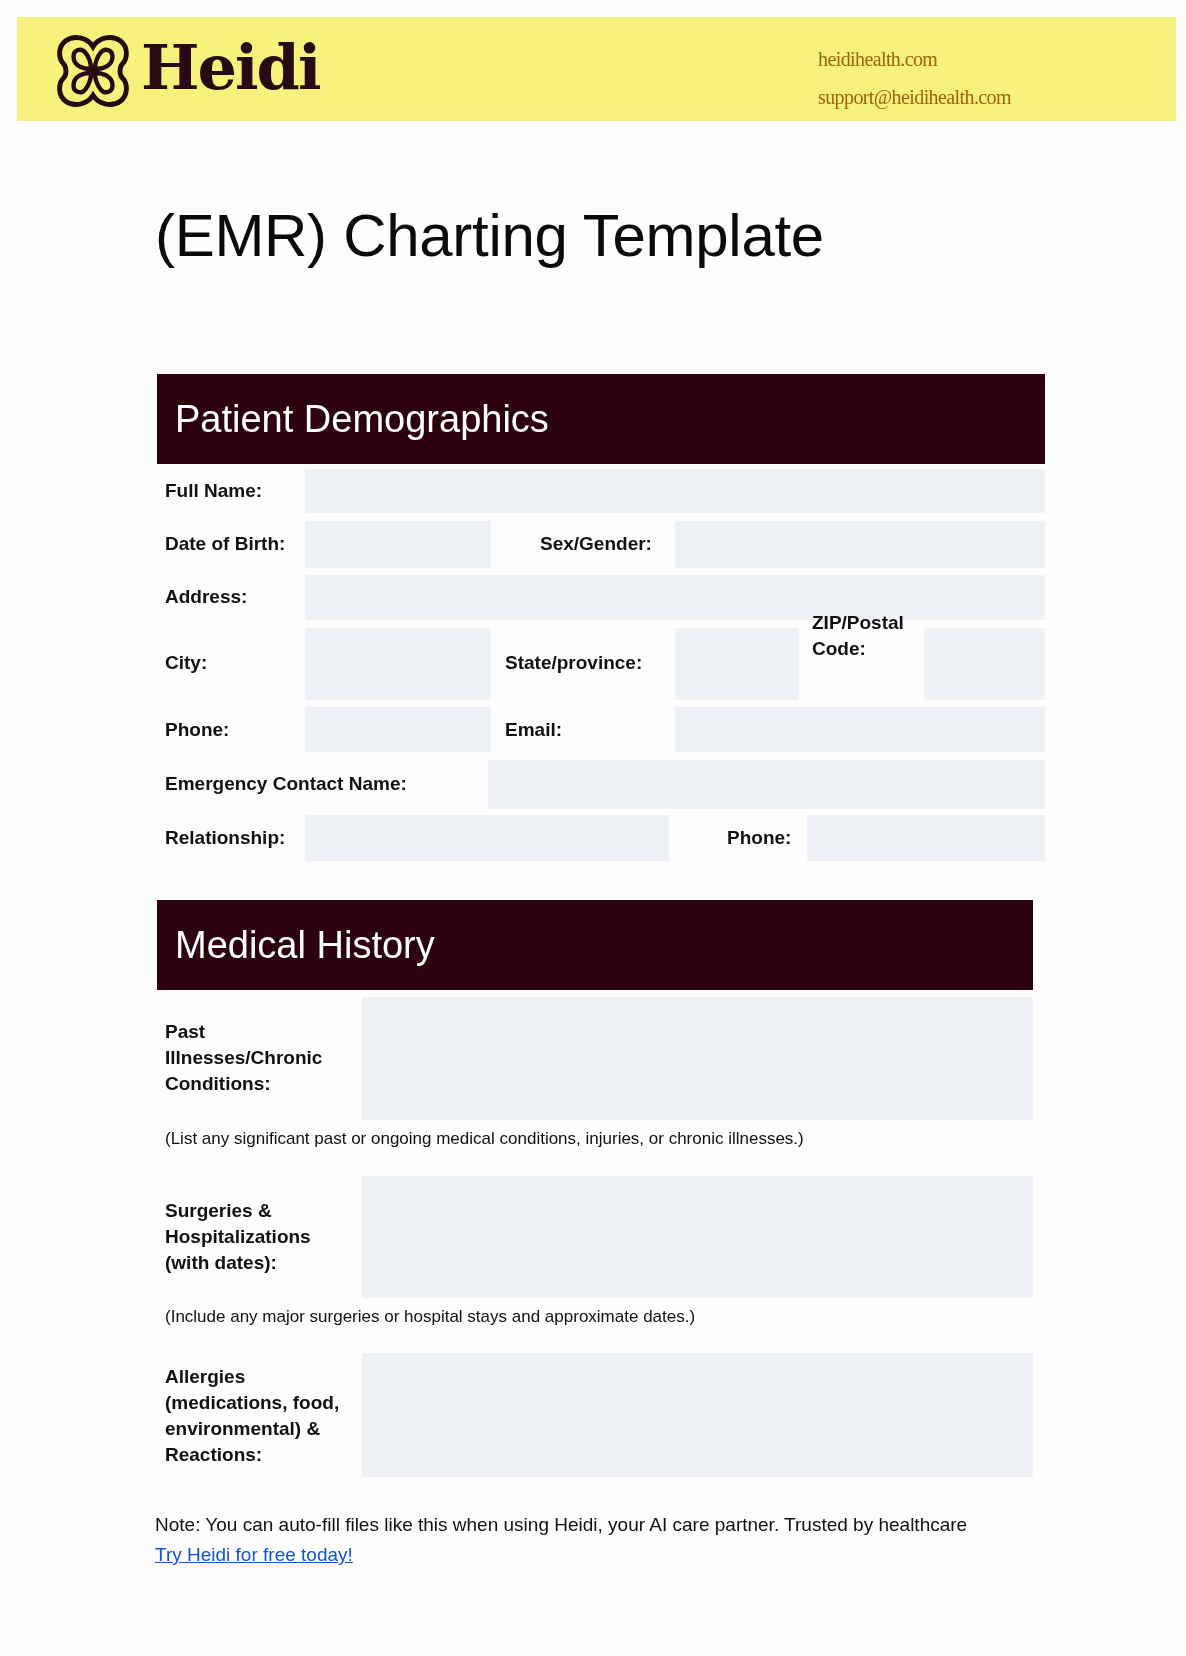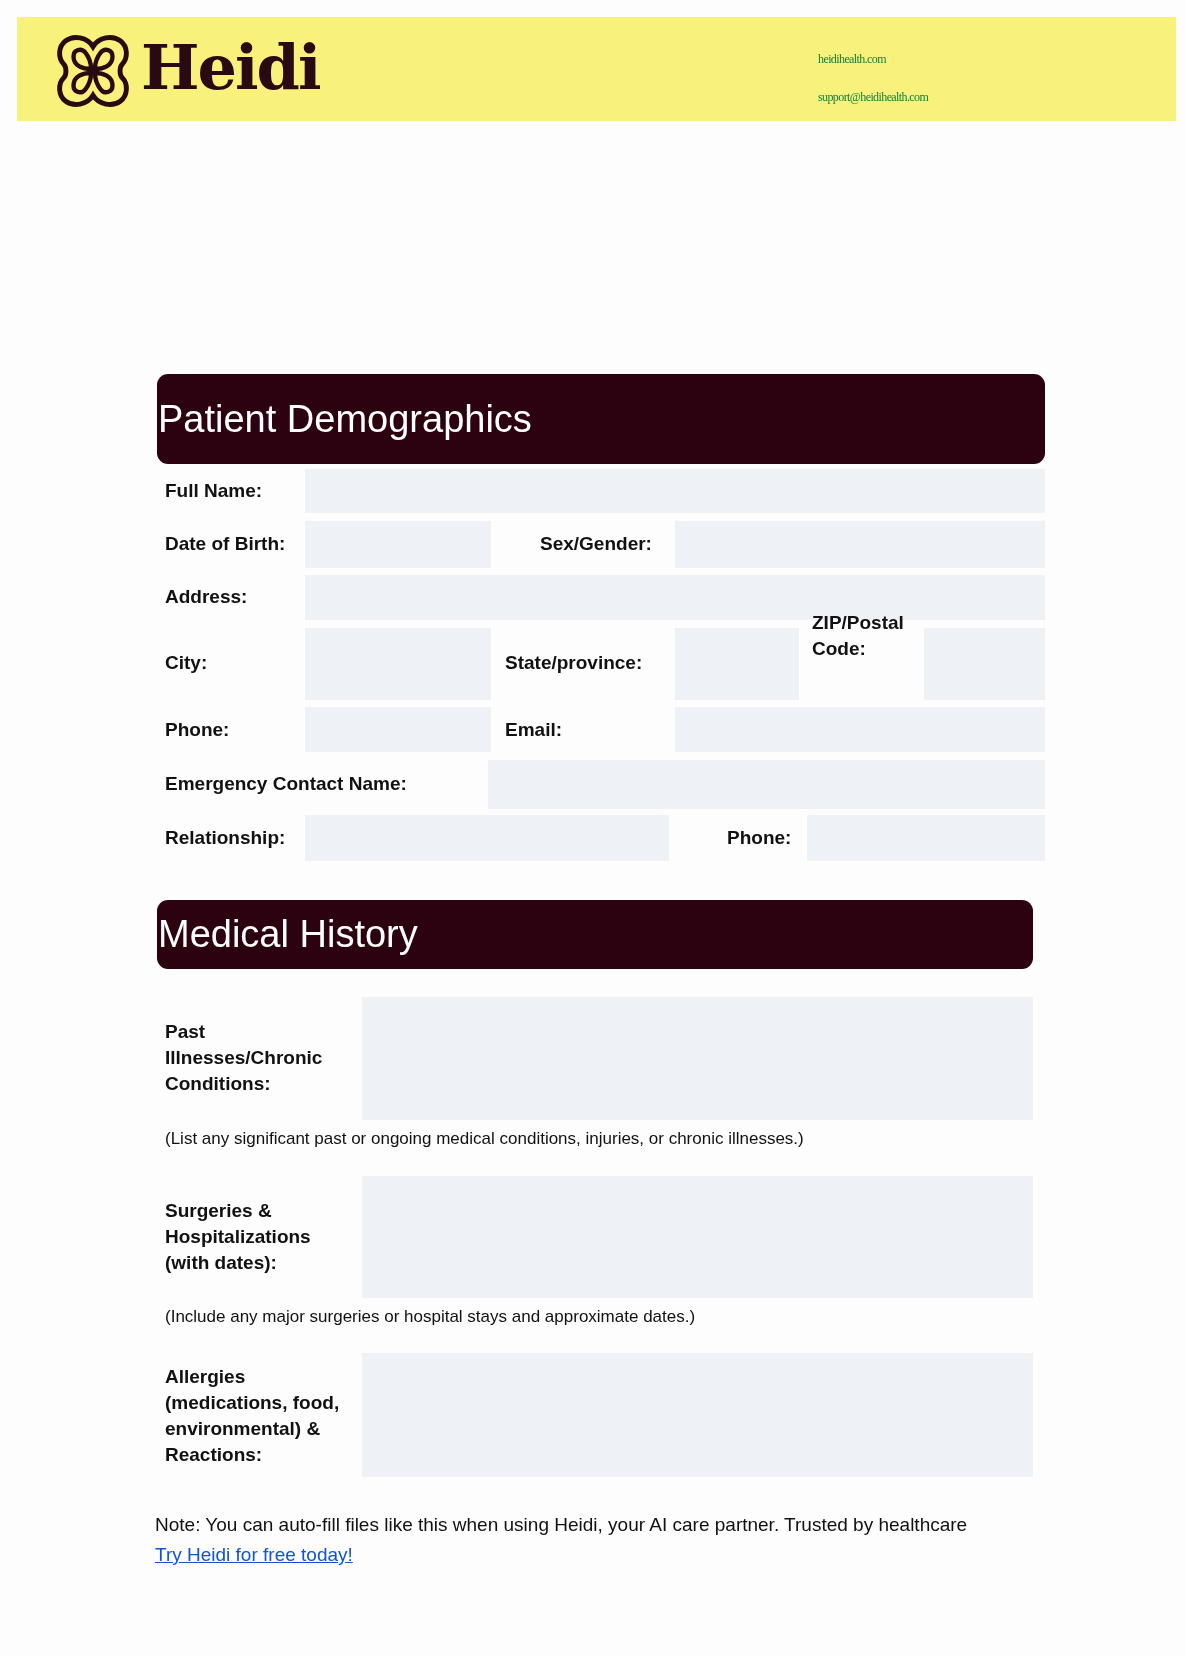--- a/index.html
+++ b/index.html
@@ -3,29 +3,29 @@
   <meta charset="utf-8">
   <style>
     * { box-sizing: border-box; margin: 0; padding: 0; }
     html, body { width: 1186px; height: 1656px; background: #fdfdfd; overflow: hidden; }
     body { position: relative; font-family: "Liberation Sans", "DejaVu Sans", sans-serif; color: #111; }
     .abs { position: absolute; }
 
     .header-band { left: 17px; top: 17px; width: 1159px; height: 104px; background: #f8f27d; }
     .logo-icon { left: 54px; top: 33px; width: 78px; height: 76px; }
     .logo-text { left: 141px; top: 28px; font-family: "DejaVu Serif", "Liberation Serif", serif; font-size: 62px; line-height: 80px; color: #2a0a12; letter-spacing: -2px; font-weight: bold; }
-    .contact { left: 818px; font-family: "Liberation Serif", "DejaVu Serif", serif; font-size: 12px; color: #15803d; letter-spacing: -0.6px; line-height: 26px; }
+    .contact { left: 818px; font-family: "Liberation Serif", "DejaVu Serif", serif; font-size: 20px; color: #a16207; letter-spacing: -0.6px; line-height: 26px; }
     .contact.web { top: 46px; }
     .contact.mail { top: 84px; }
 
     .page-title { left: 155px; top: 195px; width: 900px; font-size: 60px; line-height: 82px; color: #0a0a0a; font-weight: normal; letter-spacing: -0.3px; }
 
-    .section-head { left: 157px; background: #2c0210; color: #fff; font-size: 38px; padding-left: 1px; display: flex; align-items: center; border-radius: 11px; }
+    .section-head { left: 157px; background: #2c0210; color: #fff; font-size: 38px; padding-left: 18px; display: flex; align-items: center; }
     .sh-demo { top: 374px; width: 888px; height: 90px; }
-    .sh-med { top: 900px; width: 876px; height: 69px; }
+    .sh-med { top: 900px; width: 876px; height: 90px; }
 
     .label { font-size: 19px; font-weight: bold; color: #111; line-height: 26px; }
     .field { background: #eef2f7; }
 
     .hint { font-size: 17px; color: #111; }
     .note { left: 155px; top: 1510px; width: 900px; font-size: 19px; line-height: 30px; color: #111; }
     .note a { color: #1155cc; text-decoration: underline; }
   </style>
 </head>
 <body>
@@ -36,20 +36,21 @@
   <path d="M38 37 C30 37 20 34 20 24 C20 17 28 15 32 20 C36 25 38 31 38 37 Z" fill="none" stroke="#2a0a12" stroke-width="4.5"></path>
   <path d="M42 37 C50 37 60 34 60 24 C60 17 52 15 48 20 C44 25 42 31 42 37 Z" fill="none" stroke="#2a0a12" stroke-width="4.5"></path>
   <path d="M38 41 C30 41 20 44 20 54 C20 61 28 63 32 58 C36 53 38 47 38 41 Z" fill="none" stroke="#2a0a12" stroke-width="4.5"></path>
   <path d="M42 41 C50 41 60 44 60 54 C60 61 52 63 48 58 C44 53 42 47 42 41 Z" fill="none" stroke="#2a0a12" stroke-width="4.5"></path>
 </svg>
 <div class="abs logo-text">Heidi</div>
 <div class="abs contact web">heidihealth.com</div>
 <div class="abs contact mail">support@heidihealth.com</div>
 
 <h1 class="abs page-title">
+  <span style="display:block">(EMR) Charting Template</span>
 </h1>
 
 <div class="abs section-head sh-demo">Patient Demographics</div>
 
 <div class="abs label" style="left:165px; top:478px;">Full Name:</div>
 <div class="abs field" style="left:305px; top:469px; width:740px; height:44px;"></div>
 
 <div class="abs label" style="left:165px; top:531px;">Date of Birth:</div>
 <div class="abs field" style="left:305px; top:521px; width:186px; height:47px;"></div>
 <div class="abs label" style="left:540px; top:531px;">Sex/Gender:</div>

